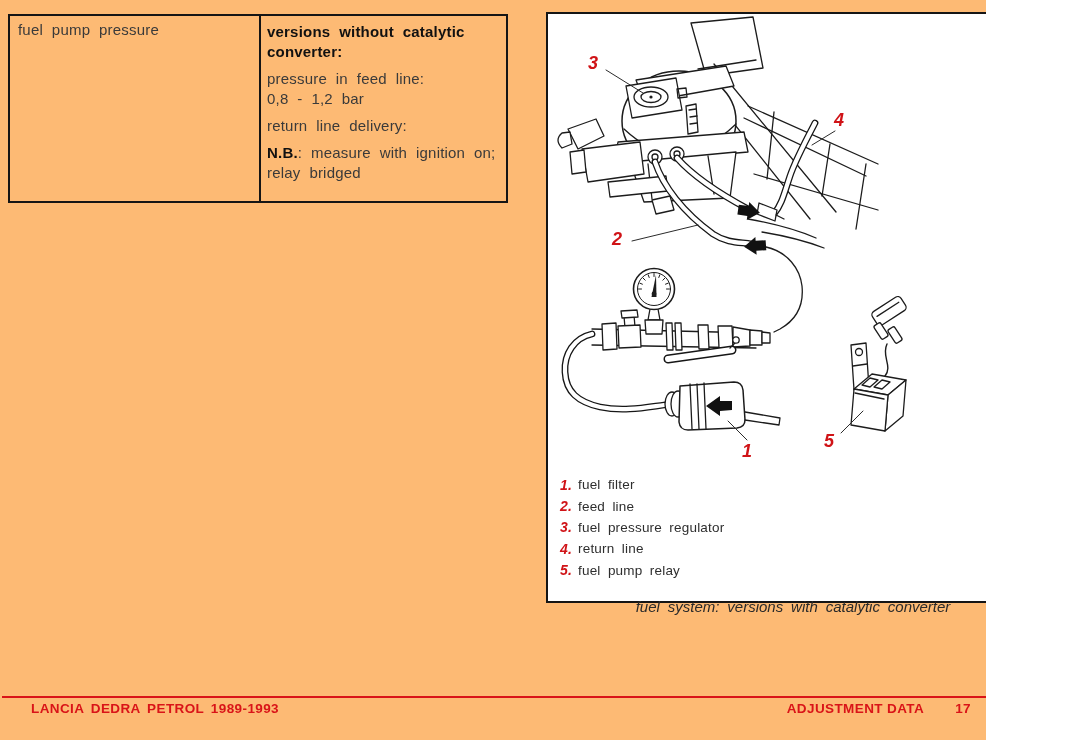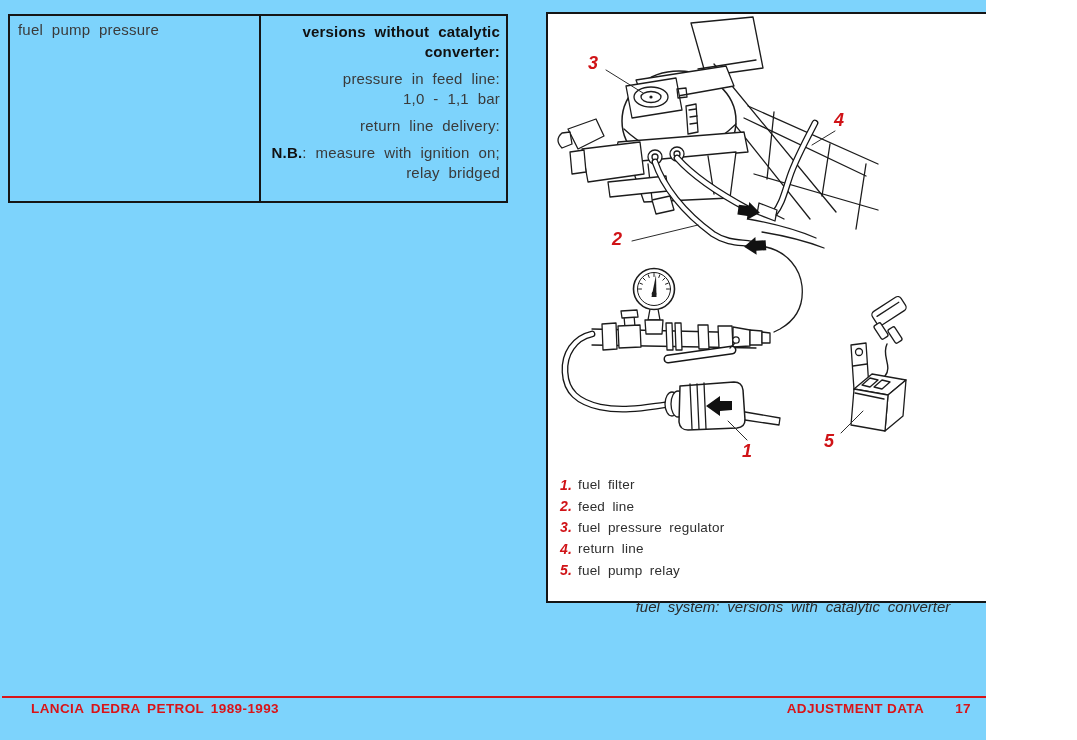--- a/index.html
+++ b/index.html
@@ -1,32 +1,32 @@
 <!DOCTYPE html>
 <html><head>
 <meta charset="utf-8">
 <style>
   html,body{margin:0;padding:0;background:#ffffff;}
   .page{
-    position:relative;width:986px;height:740px;background:#7dd3fc;
+    position:relative;width:986px;height:740px;background:#fdba74;
     font-family:"Liberation Sans","DejaVu Sans",sans-serif;color:#1c1c1c;
     overflow:hidden;
     text-decoration:underline;
   }
   
   .spec-table{
     position:absolute;left:8px;top:14px;width:500px;height:189px;
     border:2px solid #151515;box-sizing:border-box;display:flex;
   }
   .spec-table .param-cell{
     width:251px;border-right:2px solid #151515;box-sizing:border-box;
     padding:5px 8px;font-size:15px;word-spacing:0.3em;letter-spacing:0.2px;color:#3a3a3a;
   }
   .spec-table .value-cell{
-    flex:1;padding:6px 6px 4px;text-align:right;font-size:15px;line-height:20px;
+    flex:1;padding:6px 6px 4px;text-align:left;font-size:15px;line-height:20px;
     word-spacing:0.3em;letter-spacing:0.2px;color:#3a3a3a;
   }
   .value-cell .blk{margin-bottom:7px;}
   .value-cell .hd{font-weight:bold;color:#111;}
   .value-cell b{color:#111;}
   
   .figure-panel{
     position:absolute;left:546px;top:12px;width:494px;height:591px;
     border:2px solid #151515;box-sizing:border-box;background:#fff;
   }
@@ -65,21 +65,21 @@
 <div class="page">
 
   <div class="spec-table">
     <div class="param-cell">
       <span>fuel pump pressure</span>
     </div>
     <div class="value-cell">
       <div class="blk hd">versions without catalytic converter:</div>
       <div class="blk">
         <div>pressure in feed line:</div>
-        <div>1,0 - 1,1 bar</div>
+        <div>0,8 - 1,2 bar</div>
       </div>
       <div class="blk">
         <div>return line delivery:</div>
       </div>
       <div class="blk"><b>N.B.</b><span>: measure with ignition on; relay bridged</span></div>
     </div>
   </div>
 
   <div class="figure-panel">
 

